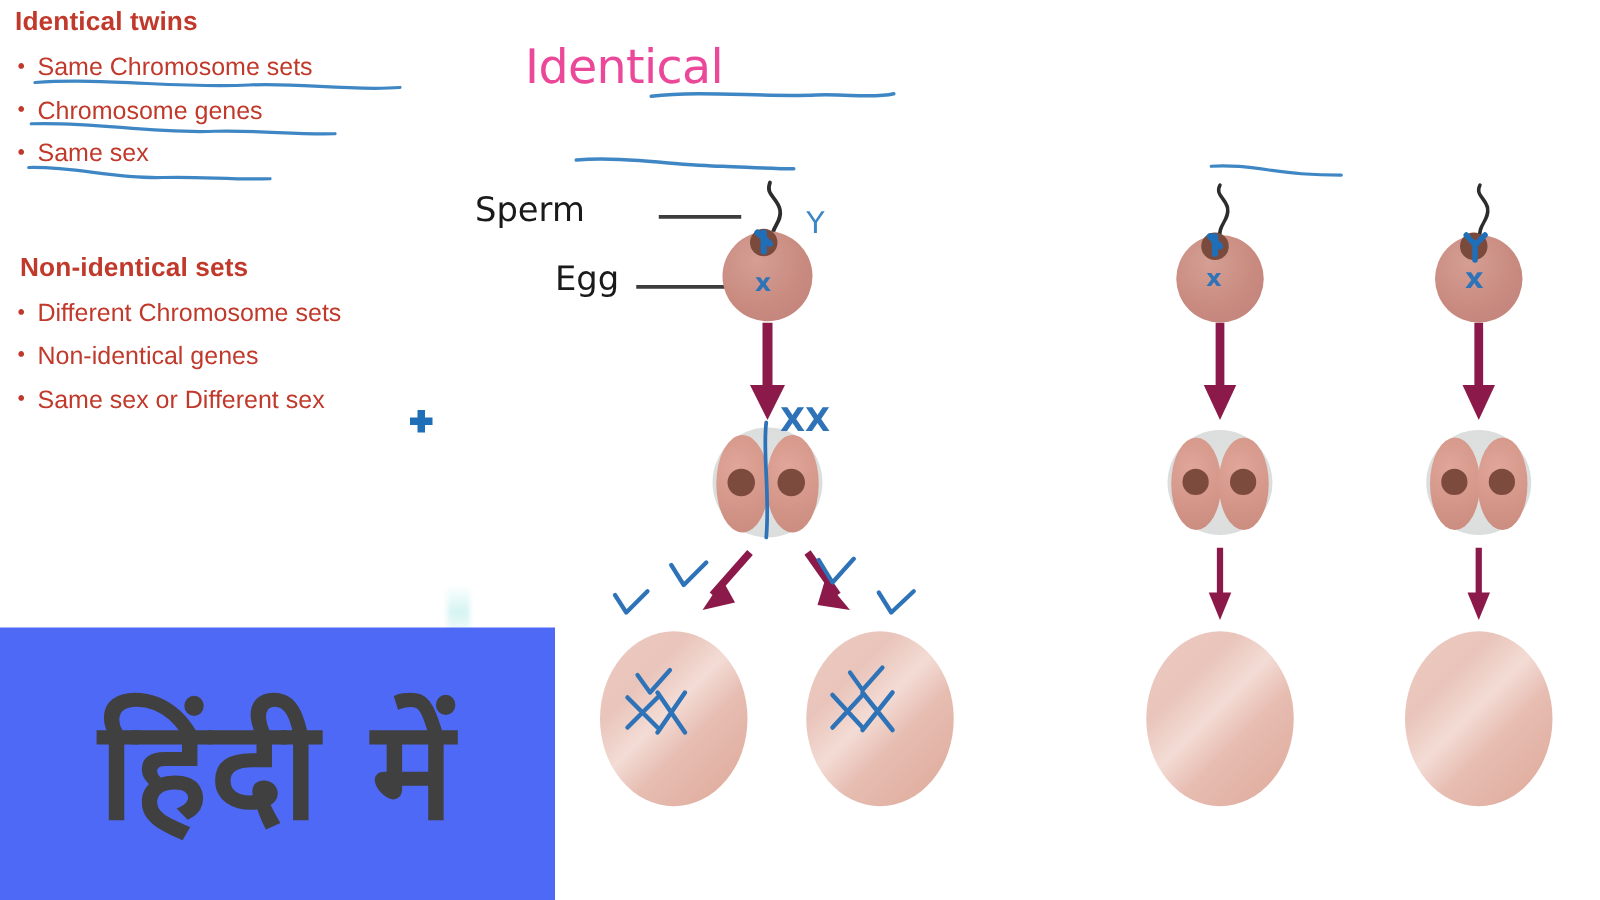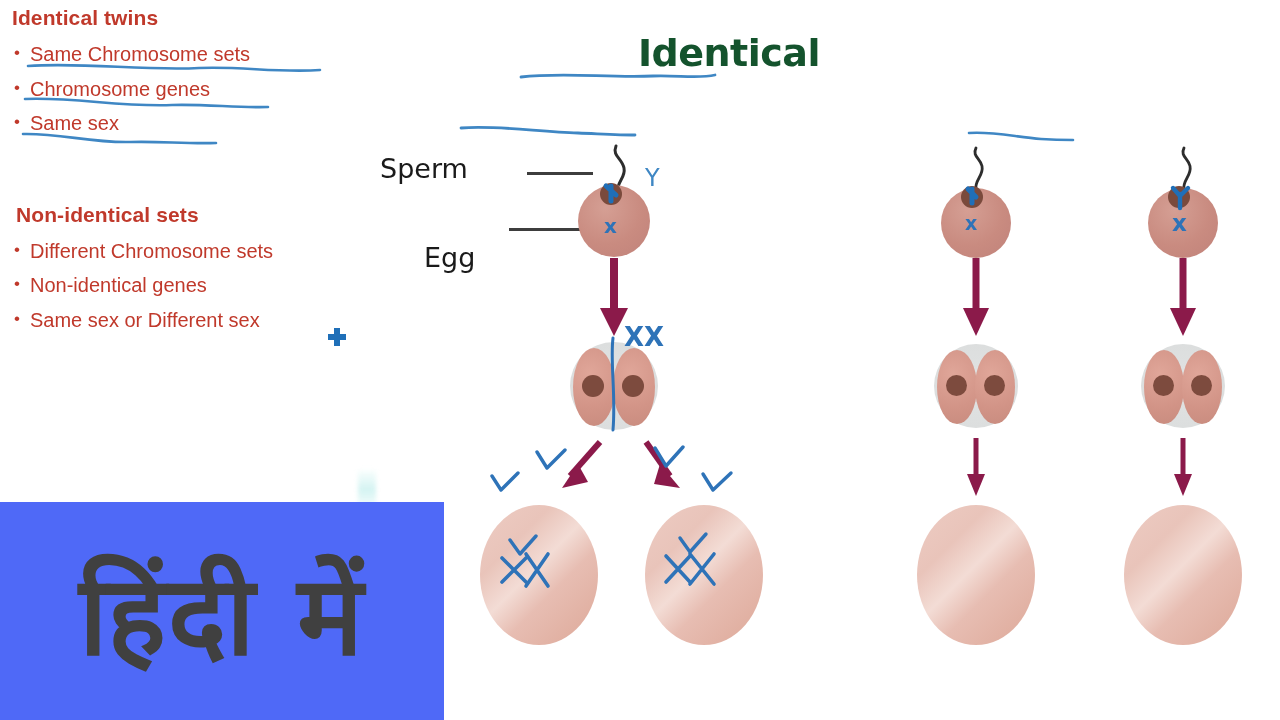--- a/index.html
+++ b/index.html
@@ -25,34 +25,34 @@
   .r3{left:14px;top:113px;}
   .r4{left:14px;top:241px;}
   .r5{left:14px;top:275px;}
   .r6{left:14px;top:310px;}
 
   
   .ink{position:absolute;pointer-events:none;}
 
   
   .diagram-title{
-    color:#14532d;text-align:right;font-size:38px;line-height:1.05;
-    font-family:"DejaVu Sans","Liberation Sans",sans-serif;font-weight:700;
+    color:#ec4899;text-align:left;font-size:38px;line-height:1.05;
+    font-family:"DejaVu Sans","Liberation Sans",sans-serif;font-weight:400;
     letter-spacing:-.5px;white-space:nowrap;
   }
   .title-mono{left:420px;top:34px;width:400px;}
   .title-di{left:900px;top:34px;width:380px;}
 
   
   .lbl{
     color:#1a1a1a;font-size:27px;
     font-family:"DejaVu Sans","Liberation Sans",sans-serif;white-space:nowrap;
   }
   .lbl-sperm{left:380px;top:153px;}
-  .lbl-egg{left:424px;top:208px;margin-top:34px;}
+  .lbl-egg{left:444px;top:208px;}
   .leader{position:absolute;height:3px;background:#3d3d3d;}
   .leader-sperm{left:527px;top:172px;width:66px;}
   .leader-egg{left:509px;top:228px;width:75px;}
 
   
   .egg-cell{
     position:absolute;border-radius:50%;
     background:radial-gradient(circle at 38% 32%, #d59f94 0%, #c98b80 55%, #c0827a 100%);
   }
   .sperm-head{

